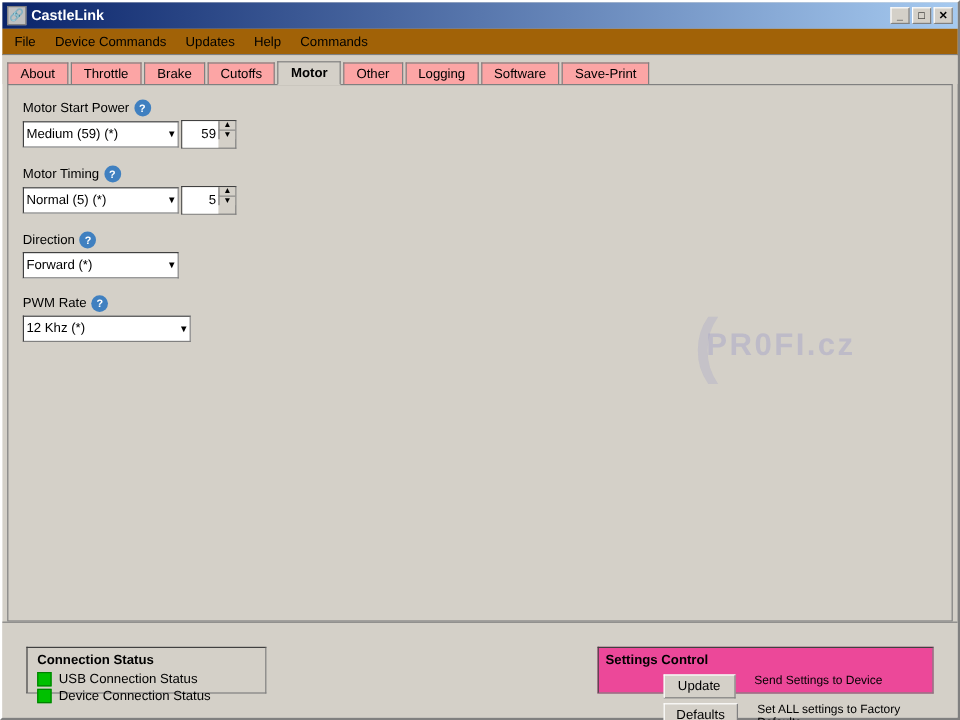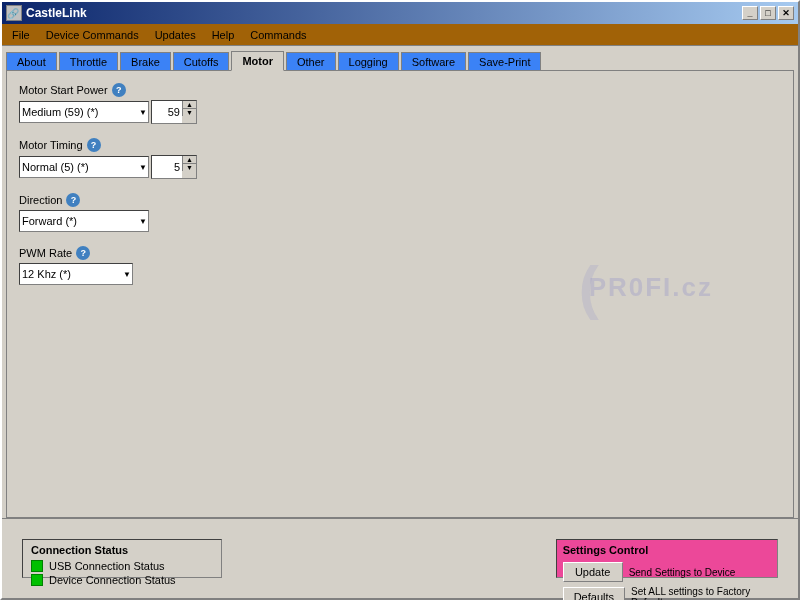--- a/index.html
+++ b/index.html
@@ -93,21 +93,21 @@
       display: flex;
       align-items: flex-end;
       padding: 4px 4px 0 4px;
       background: #d4d0c8;
       flex-shrink: 0;
     }
     .tab {
       padding: 3px 10px;
       border: 1px solid #808080;
       border-bottom: none;
-      background: #3b82f6;
+      background: #fca5a5;
       cursor: pointer;
       font-size: 11px;
       margin-right: 2px;
       position: relative;
       bottom: -1px;
     }
     .tab.active {
       background: #d4d0c8;
       border-bottom: 1px solid #d4d0c8;
       font-weight: bold;
@@ -302,22 +302,23 @@
       gap: 4px;
     }
     .settings-panel-title {
       font-size: 11px;
       font-weight: bold;
       margin-bottom: 2px;
     }
 
     .settings-row {
       display: flex;
-      align-items: center;
-      gap: 6px;
+      align-items: flex-start;
+      gap: 16px;
+      margin-left: 48px;
     }
 
     
     .win-btn {
       background: #d4d0c8;
       border: 1px solid #808080;
       border-top-color: #ffffff;
       border-left-color: #ffffff;
       padding: 3px 10px;
       font-size: 11px;
@@ -436,21 +437,21 @@
         </div>
       </div>
     </div>
 
     <div class="form-section">
       <div class="form-label-row">
         <span class="form-label">PWM Rate</span>
         <div class="help-icon">?</div>
       </div>
       <div class="control-row">
-        <div class="select-wrapper" style="width:114px;">
+        <div class="select-wrapper" style="width:140px;">
           <select>
             <option>12 Khz (*)</option>
             <option>22 Khz (*)</option>
             <option>8 Khz (*)</option>
           </select>
         </div>
       </div>
     </div>
 
   </div>

